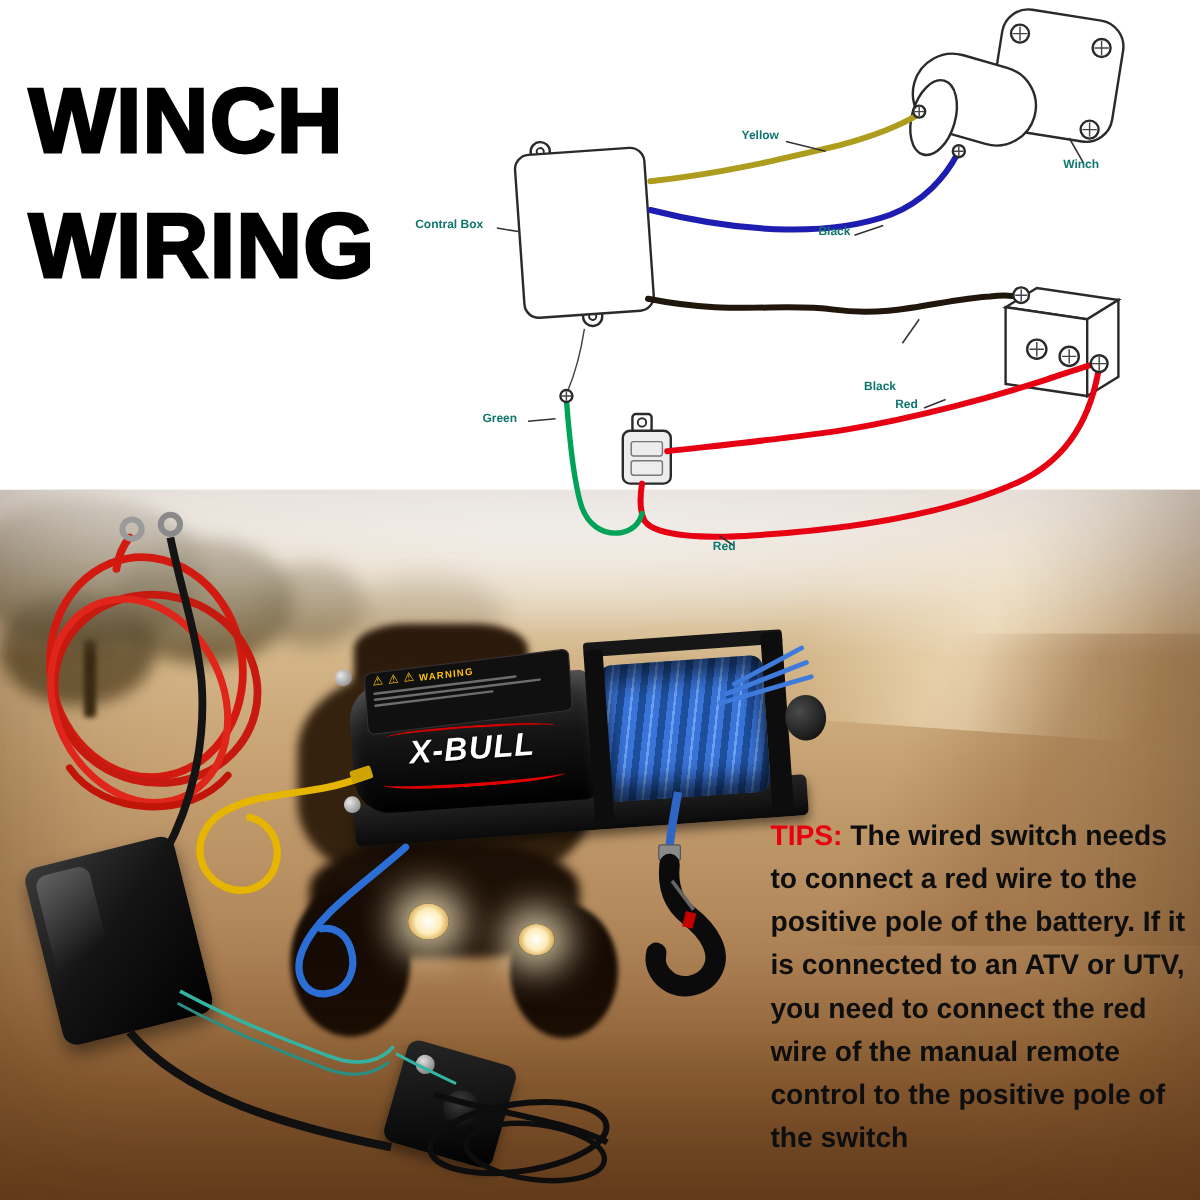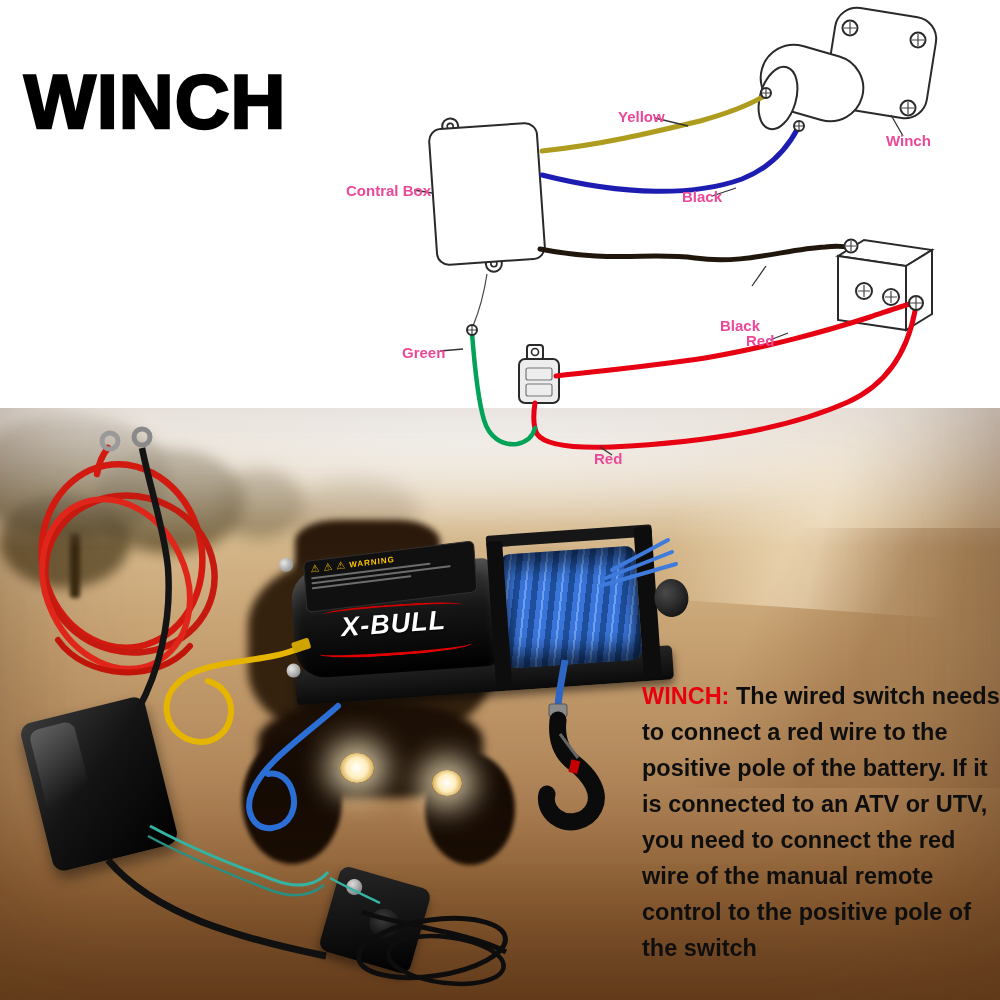--- a/index.html
+++ b/index.html
@@ -12,21 +12,21 @@
   .title div{font-size:76px;font-weight:900;line-height:104px;letter-spacing:1px;
              -webkit-text-stroke:2.5px #000;}
 
   
   .diagram{position:absolute;left:0;top:0;z-index:25;}
   .lnf{fill:#fff;stroke:#2a2a2a;stroke-width:2;}
   .ln{fill:none;stroke:#2a2a2a;stroke-width:1.6;}
   .thin{fill:none;stroke:#444;stroke-width:1.2;}
   .leader{fill:none;stroke:#333;stroke-width:1.3;}
   .wire{fill:none;stroke-width:5;stroke-linecap:round;}
-  .dlabel{position:absolute;font-size:15px;font-weight:bold;color:#ec4899;z-index:26;white-space:nowrap;}
+  .dlabel{position:absolute;font-size:10px;font-weight:bold;color:#0f766e;z-index:26;white-space:nowrap;}
 
   
   .photo{position:absolute;left:0;top:408px;width:1000px;height:592px;overflow:hidden;z-index:5;
     background:
       radial-gradient(700px 170px at 48% 0%, rgba(255,255,255,.95), rgba(255,255,255,0) 70%),
       linear-gradient(180deg,#e8dcc4 0%,#d6ba8e 20%,#c7a273 38%,#b1875a 62%,#96673a 82%,#7c4e27 100%);}
   .dune{position:absolute;left:520px;top:-20px;width:560px;height:220px;
     background:linear-gradient(100deg, rgba(240,220,185,0) 30%, rgba(243,224,190,.8) 55%, rgba(200,160,110,.4) 80%);
     transform:rotate(4deg);}
   .dune2{position:absolute;left:540px;top:120px;width:520px;height:260px;
@@ -208,20 +208,21 @@
 
     <path d="M565,252 C562,270 559,284 558,298" fill="none" stroke="#2f66c4" stroke-width="7"></path>
     <rect x="549" y="296" width="18" height="13" rx="2" fill="#8a8a8a" stroke="#555"></rect>
     <path d="M558,312 C556,330 561,345 574,355 C592,369 601,386 594,400 C587,414 568,418 556,409 C548,403 545,394 547,386" fill="none" stroke="#0b0b0b" stroke-width="17" stroke-linecap="round"></path>
     <line x1="560" y1="326" x2="578" y2="350" stroke="#666" stroke-width="3"></line>
     <rect x="570" y="352" width="9" height="13" fill="#c40000" transform="rotate(14 574 358)"></rect>
   </svg>
 
   <div class="title">
     <div>WINCH</div>
+    <div>WIRING</div>
   </div>
 
   <svg class="diagram" width="1000" height="480" viewBox="0 0 1000 480">
 
     <g transform="rotate(-4 487 194)">
       <circle cx="455" cy="124" r="8" class="lnf"></circle>
         <circle cx="455" cy="124" r="3" class="ln"></circle>
       <circle cx="489" cy="264" r="8" class="lnf"></circle>
         <circle cx="489" cy="264" r="3" class="ln"></circle>
       <rect x="433" y="126" width="108" height="136" rx="12" class="lnf"></rect>
@@ -296,18 +297,18 @@
   <div class="dlabel" style="left:618px;top:108px;">Yellow</div>
   <div class="dlabel" style="left:682px;top:188px;">Black</div>
   <div class="dlabel" style="left:346px;top:182px;">Contral Box</div>
   <div class="dlabel" style="left:886px;top:132px;">Winch</div>
   <div class="dlabel" style="left:720px;top:278px;margin-top:39px;">Black</div>
   <div class="dlabel" style="left:746px;top:332px;">Red</div>
   <div class="dlabel" style="left:402px;top:344px;">Green</div>
   <div class="dlabel" style="left:594px;top:450px;">Red</div>
 
   <div class="tips">
-    <span class="prefix">WINCH:</span>
+    <span class="prefix">TIPS:</span>
     <span> </span>
     <span>The wired switch needs to connect a red wire to the positive pole of the battery.  If it is connected to an ATV or UTV, you need to connect the red wire of the manual remote control to the positive pole of the switch</span>
   </div>
 
 </div>
 
 </body></html>

